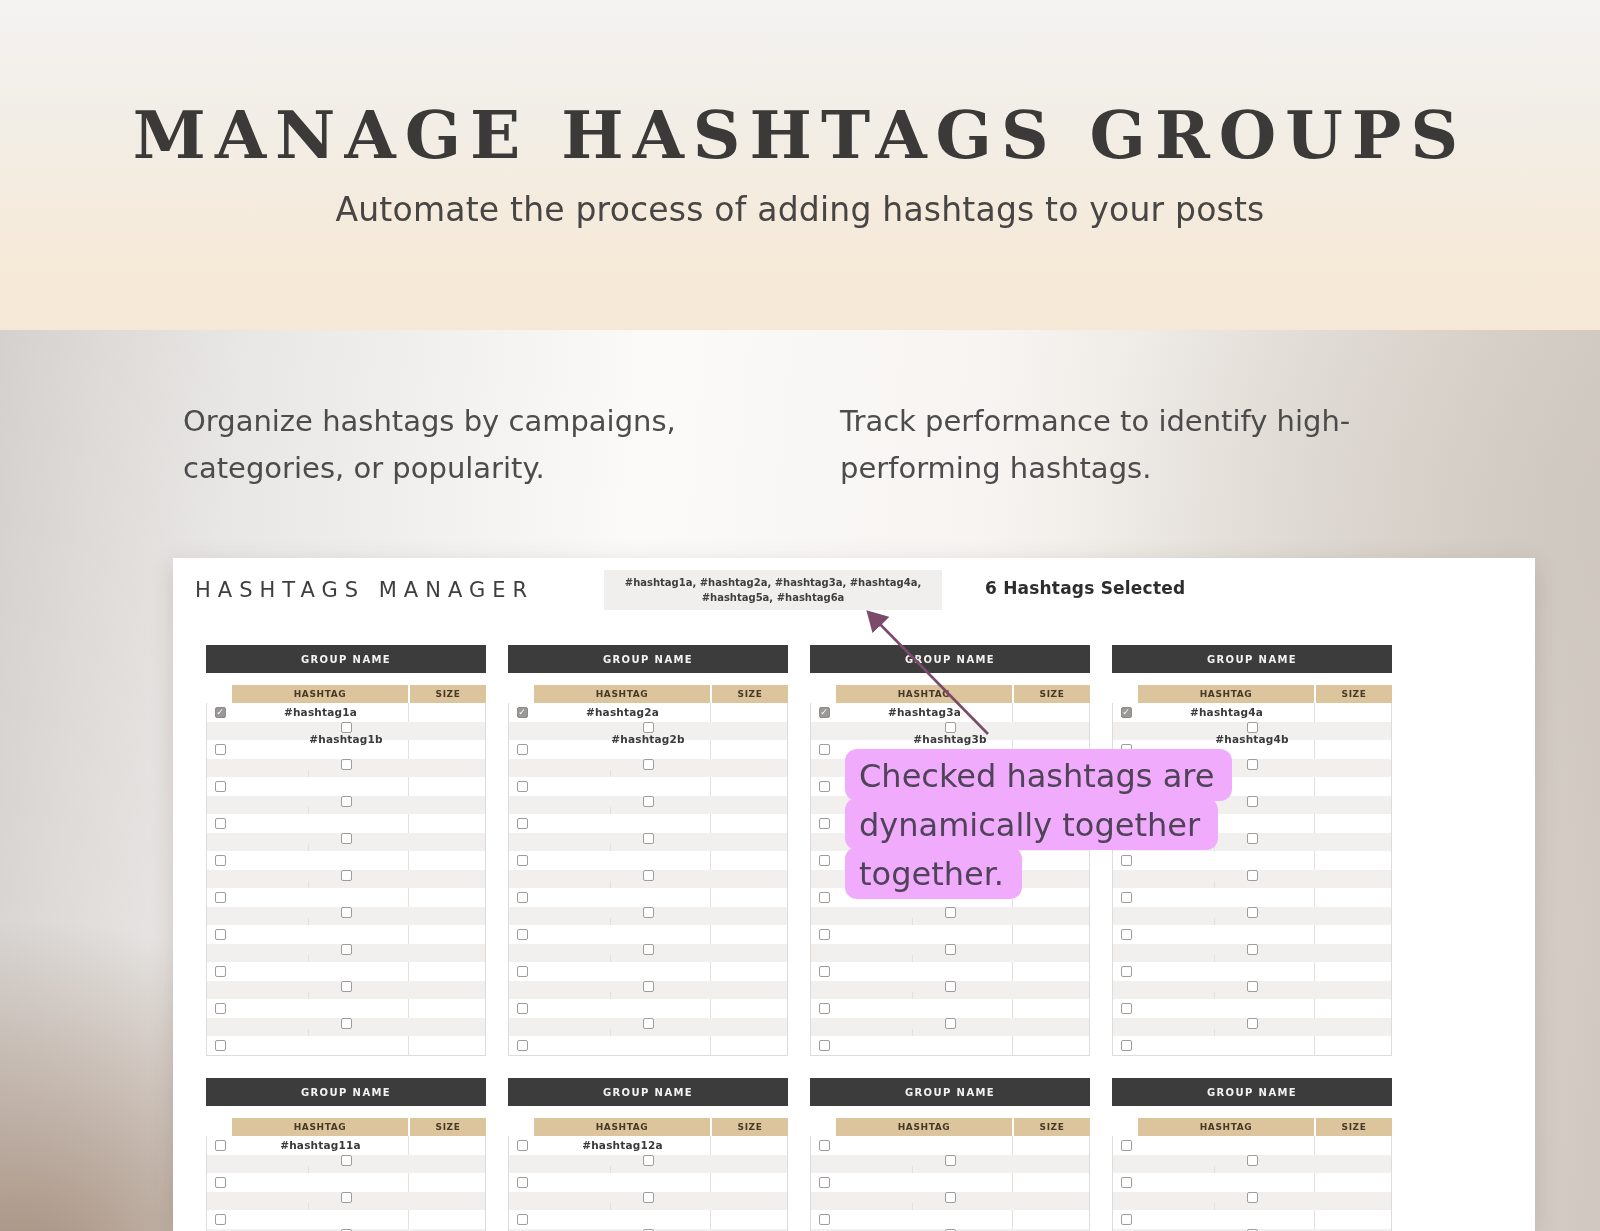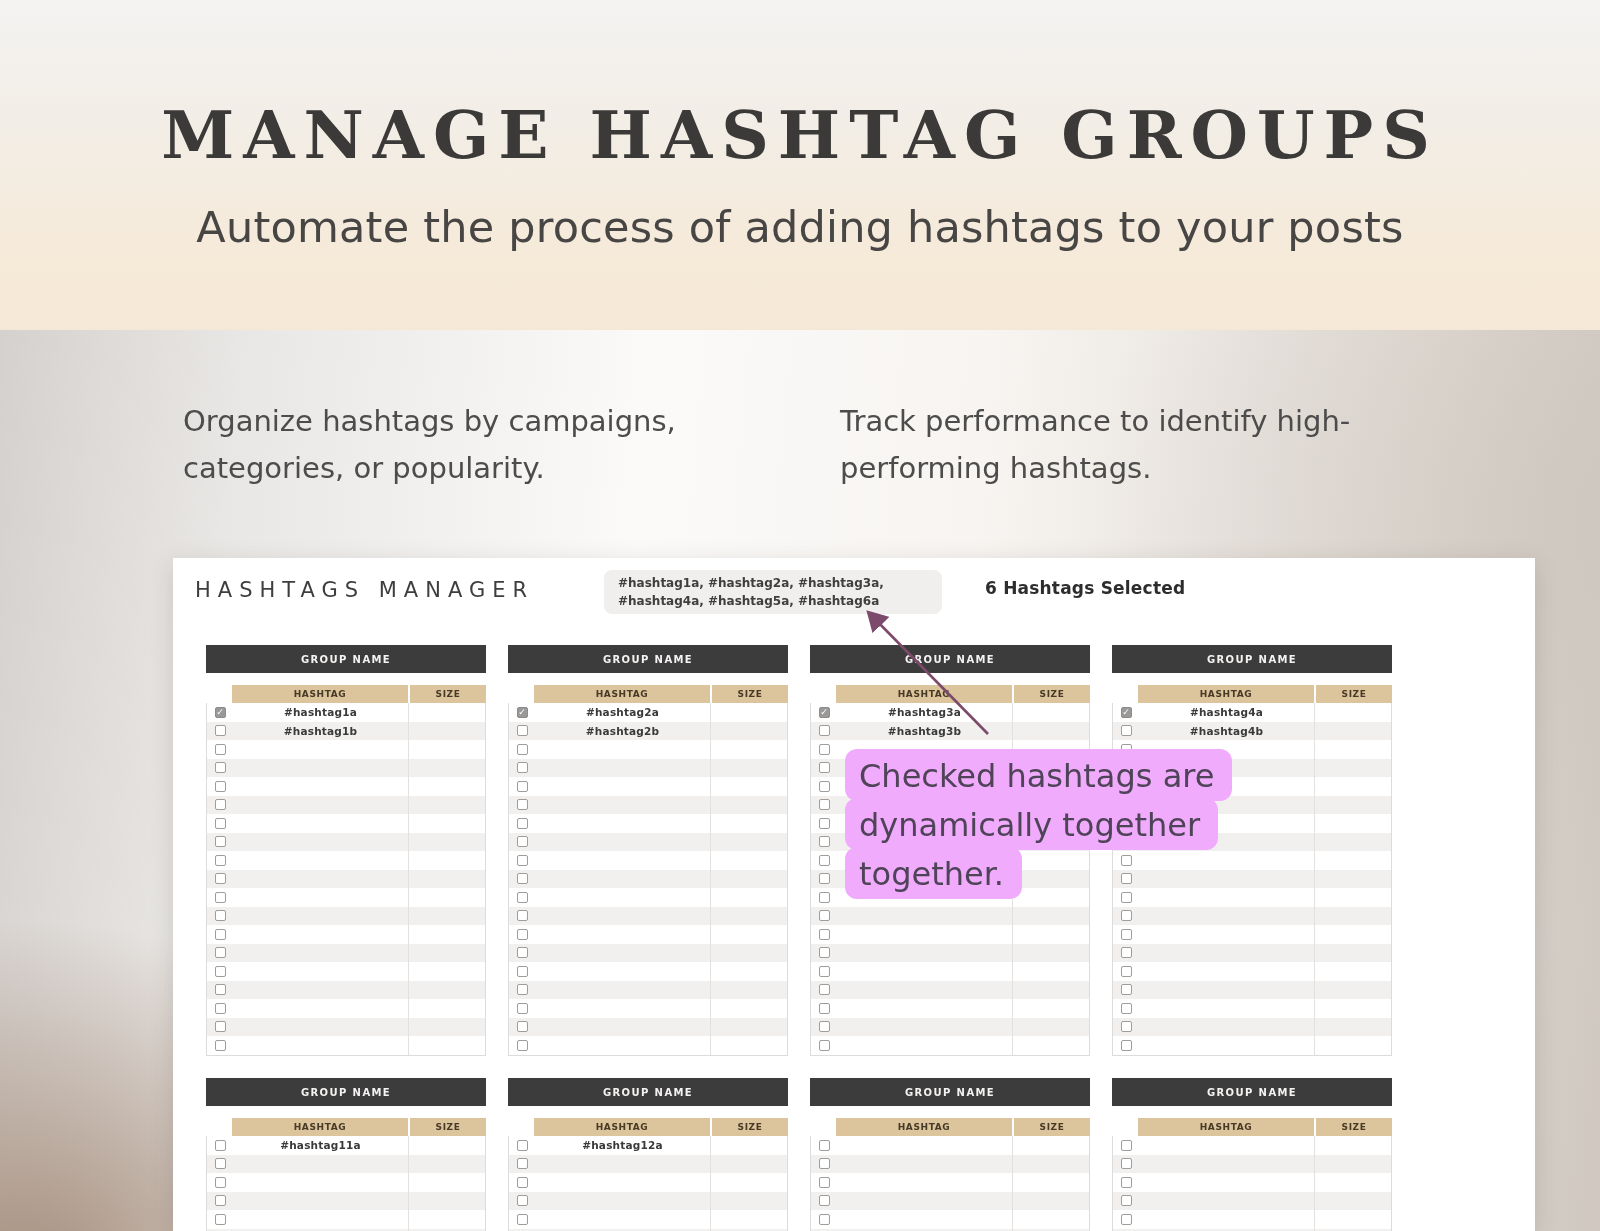--- a/index.html
+++ b/index.html
@@ -16,42 +16,41 @@
   .banner{
     position:absolute; left:0; top:0; width:1600px; height:330px;
     background:linear-gradient(180deg,#f4f3f2 0%,#f2ede5 40%,#f6ead9 78%,#f5e8d7 100%);
     text-align:center;
   }
   .banner h1{
     margin-top:96px;
     font-family:"DejaVu Serif","Liberation Serif",serif;
     font-weight:700; font-size:66px; letter-spacing:9px; color:#3b3a39;
   }
-  .banner p{ margin-top:28px; font-size:43px; color:#474644; letter-spacing:.2px; }
+  .banner p{ margin-top:16px; font-size:33px; color:#474644; letter-spacing:.2px; }
   
   .feature{ position:absolute; font-size:29px; color:#4c4c4c; line-height:1.62; }
   .feature.left{ left:183px; top:398px; width:560px; }
   .feature.right{ left:840px; top:398px; width:520px; }
   
   .card{
     position:absolute; left:173px; top:558px; width:1362px; height:673px;
     background:#ffffff; box-shadow:0 6px 22px rgba(70,60,50,.18);
     overflow:hidden;
   }
   .app-title{
     position:absolute; left:22px; top:20px;
     font-size:21px; letter-spacing:7px; font-weight:500; color:#3e3e3e;
   }
   .selected-box{
     position:absolute; left:431px; top:12px; width:338px; min-height:40px;
     background:#f0efed; color:#3f3f3f;
-    font-size:12px; font-weight:600; line-height:1.5;
-    display:flex; align-items:center; justify-content:center; 
+    font-size:10px; font-weight:600; line-height:1.5;
+    display:flex; align-items:center; justify-content:center; text-align:center;
     padding:4px 14px;
-    border-radius:8px;
   }
   .selected-count{
     position:absolute; left:812px; top:20px;
     font-size:17px; font-weight:700; color:#2d2d2d; letter-spacing:.2px;
   }
   .instructions{
     position:absolute; left:22px; top:68px; width:1120px;
     font-size:9.5px; color:#3d3d3d; font-weight:500; letter-spacing:.1px;
   }
   .tables-row{ position:absolute; left:20px; display:flex; gap:22px;padding-left:13px; }
@@ -71,21 +70,21 @@
     display:flex; align-items:center; justify-content:center;
   }
   .g-subheader .gap-col{ width:2px; background:#ffffff; }
   .g-subheader .size-col{
     width:76px; background:#dcc49c; color:#473a26;
     font-size:9px; font-weight:700; letter-spacing:.6px;
     display:flex; align-items:center; justify-content:center;
   }
   .g-rows{ border:1px solid #dddcda; border-top:none; }
   .g-row{ display:flex; height:18.5px; align-items:center; background:#ffffff; }
-  .g-row.alt{ background:#f1f0ef; }
+  .g-row.alt{ background:#f1f0ef;flex-direction:column; }
   .g-row .cb-cell{ width:26px; display:flex; align-items:center; justify-content:center; }
   .g-row .tag-cell{
     width:175px; text-align:center; font-size:10.5px; font-weight:600;
     color:#3a3a3a; letter-spacing:.2px;
   }
   .g-row .size-cell{ width:77px; height:100%; border-left:1px solid #e2e1df; }
   .checkbox{
     width:11px; height:11px; border:1.5px solid #9e9d9c; border-radius:2px;
     background:#ffffff; display:flex; align-items:center; justify-content:center;
     font-size:9px; line-height:1; color:#ffffff;
@@ -96,21 +95,21 @@
   .callout-line{
     display:table; background:#f0abfc; color:#4f4358;
     font-size:32px; padding:8px 18px 6px 14px; border-radius:12px; margin-top:-3px;
   }
   .arrow-svg{ position:absolute; left:0; top:0; width:1600px; height:1231px; pointer-events:none; z-index:6; }
 </style>
 </head>
 <body>
 
 <div class="banner">
-  <h1>MANAGE HASHTAG GROUPS</h1>
+  <h1>MANAGE HASHTAGS GROUPS</h1>
   <p>Automate the process of adding hashtags to your posts</p>
 </div>
 
 <div class="feature left">Organize hashtags by campaigns, categories, or popularity.</div>
 <div class="feature right">Track performance to identify high-performing hashtags.</div>
 
 <div class="card">
   <div class="app-title">HASHTAGS MANAGER</div>
   <div class="selected-box">#hashtag1a, #hashtag2a, #hashtag3a, #hashtag4a, #hashtag5a, #hashtag6a</div>
   <div class="selected-count">6 Hashtags Selected</div>

